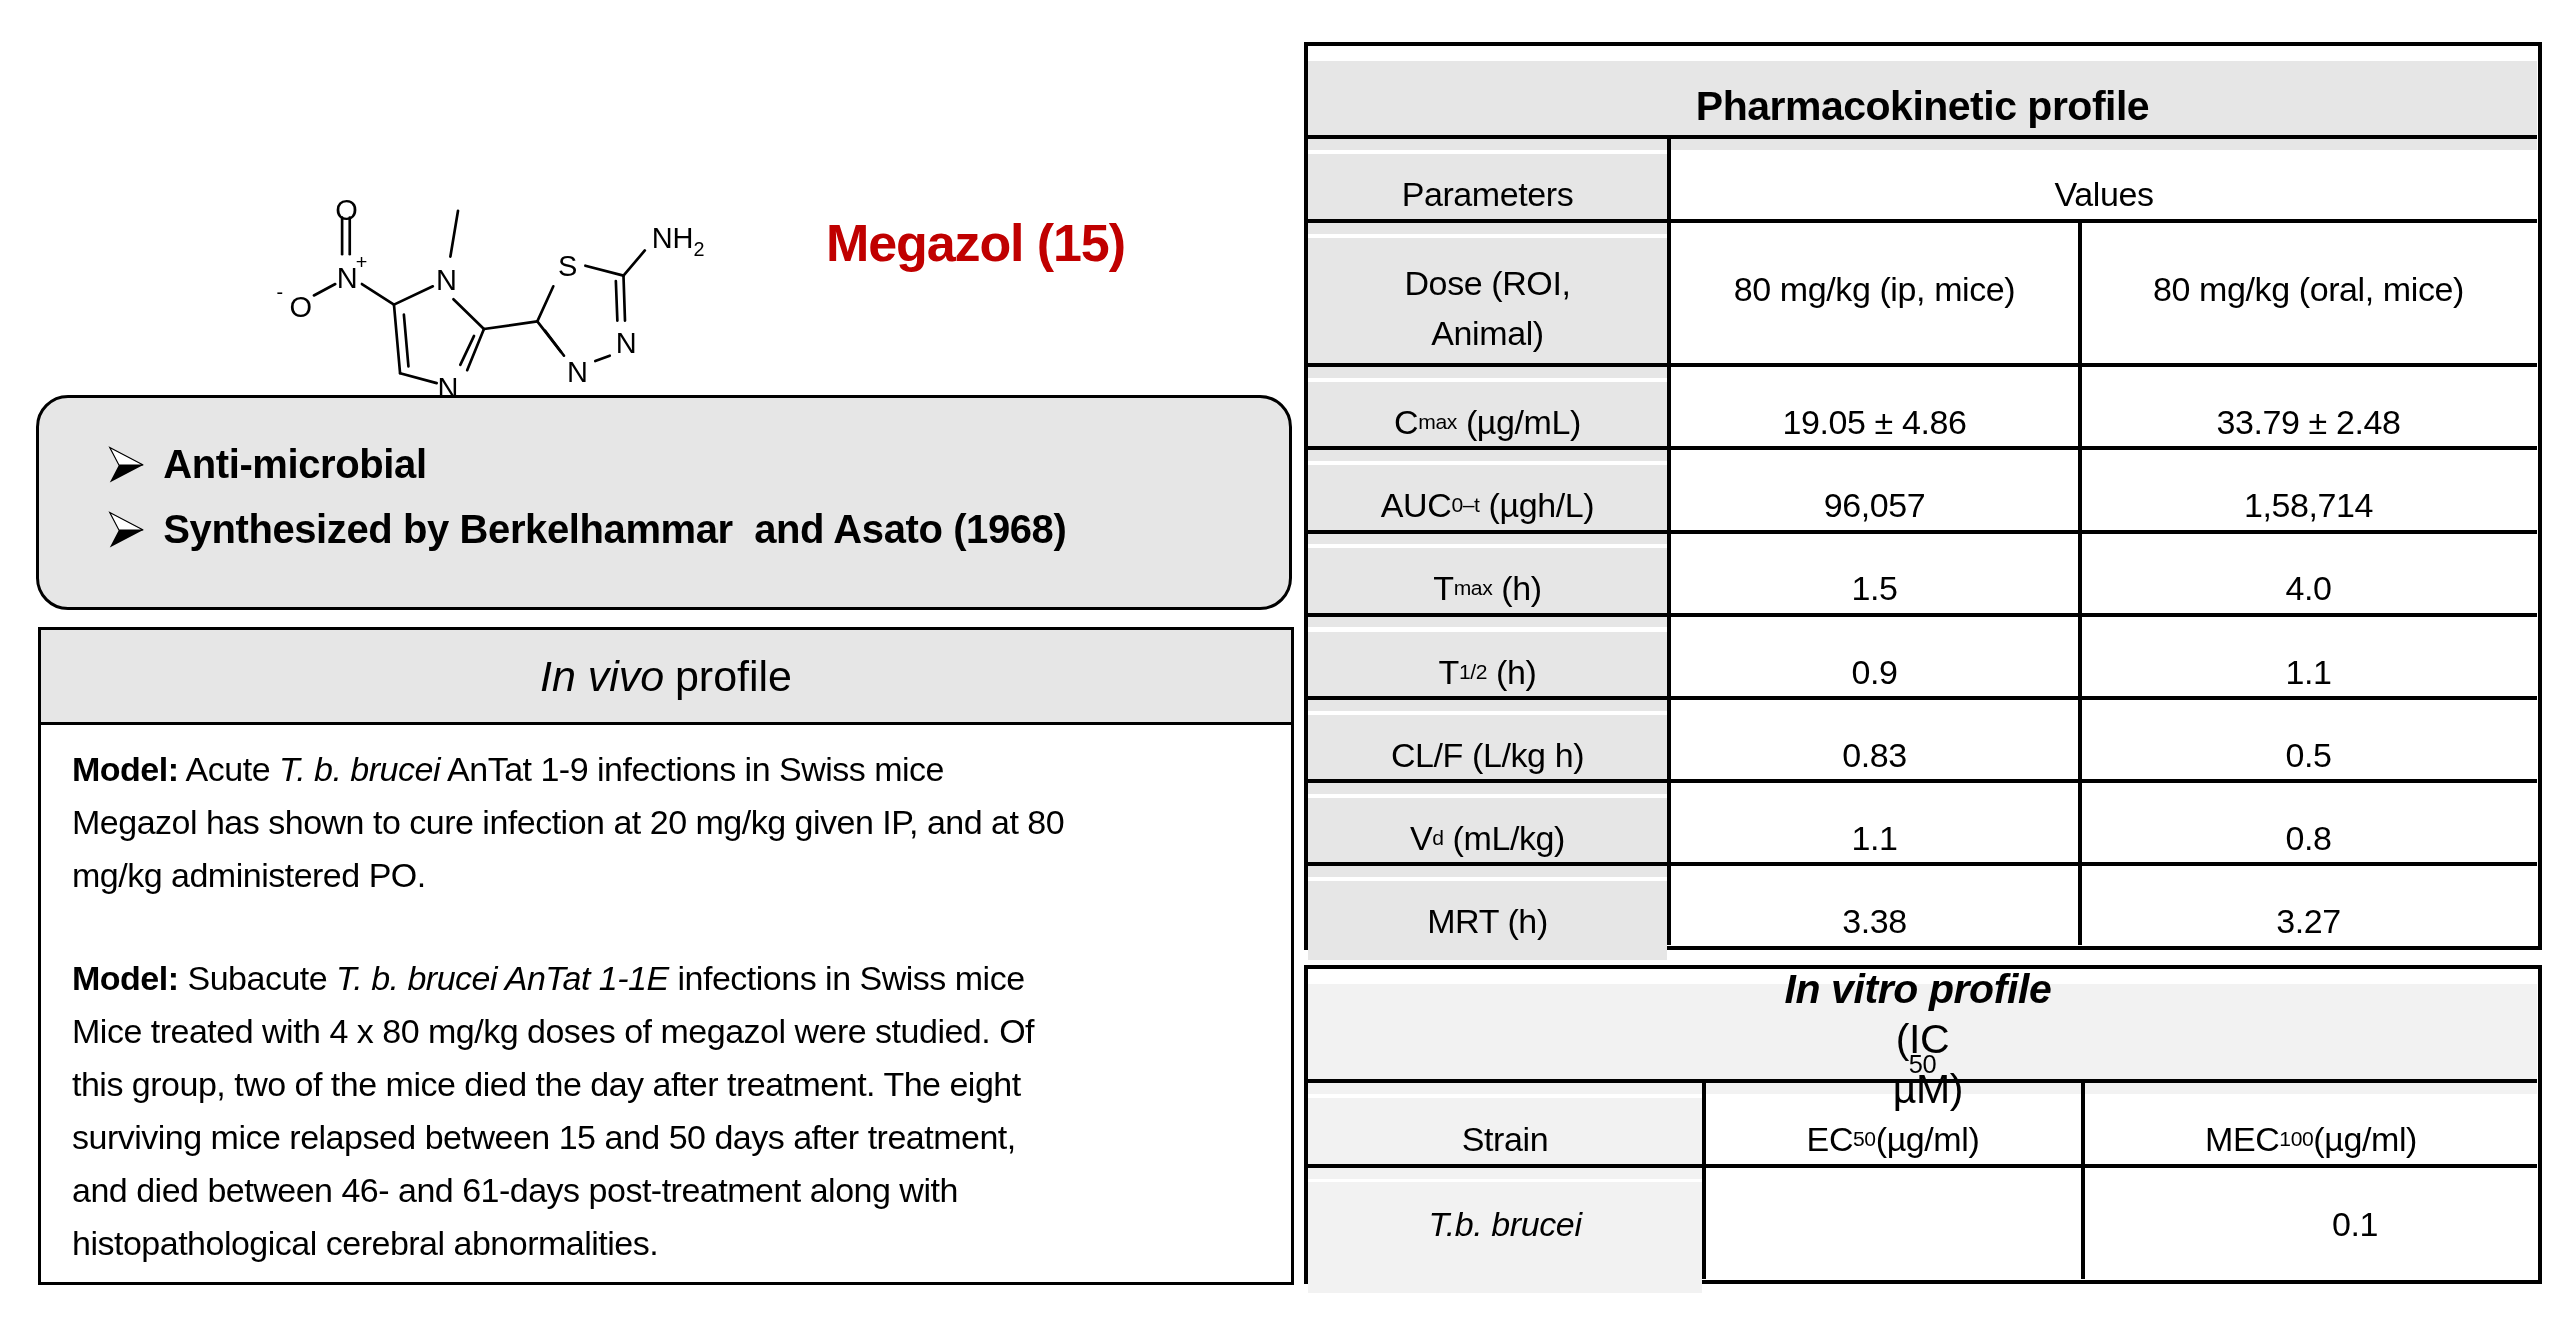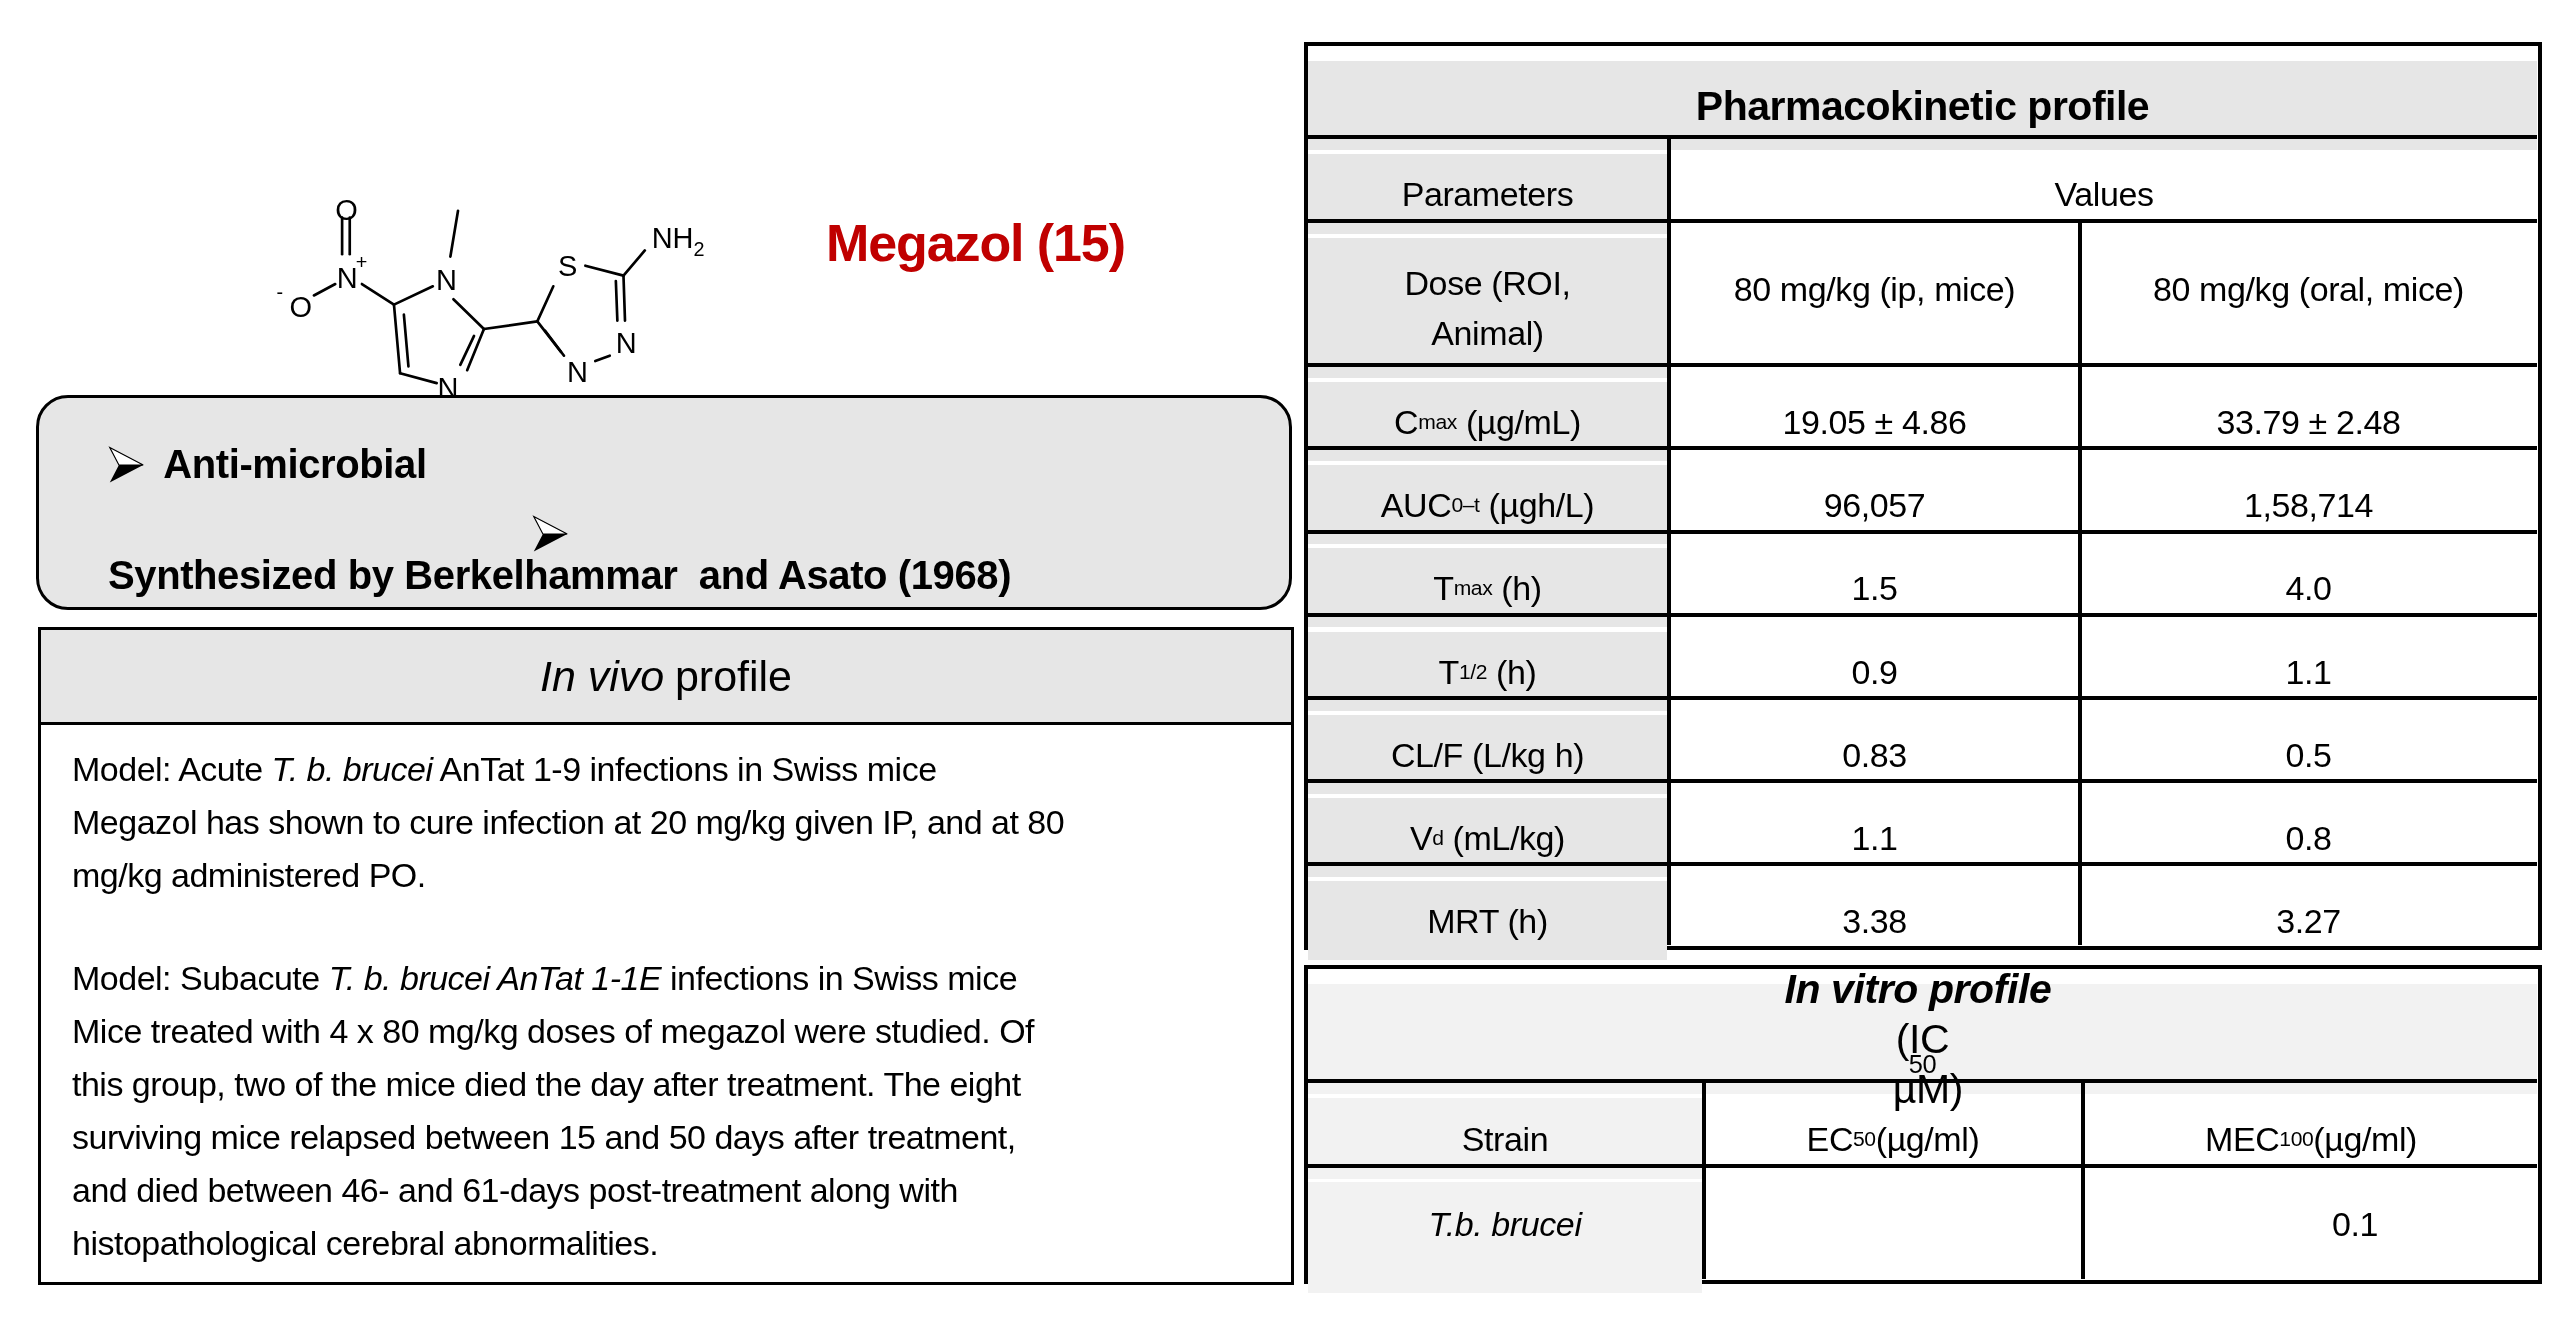--- a/index.html
+++ b/index.html
@@ -24,37 +24,37 @@
     position: absolute; left: 36px; top: 395px; width: 1256px; height: 215px;
     box-sizing: border-box; border: 3.8px solid #000; border-radius: 32px;
     background: #e6e6e6;
   }
   .bullet {
     position: absolute; left: 69px; display: flex; align-items: center;
     font-weight: bold; font-size: 40px; white-space: nowrap; letter-spacing: -0.4px;
   }
   .bullet .arrow { width: 37px; height: 38px; margin-right: 18.3px; }
   #bullet-0 { top: 44px; }
-  #bullet-1 { top: 117px; flex-direction: column; }
+  #bullet-1 { top: 109px; }
 
   
   #invivo {
     position: absolute; left: 38px; top: 627px; width: 1256px; height: 658px;
     box-sizing: border-box; border: 3.8px solid #000; background: #fff;
   }
   #invivo-header {
     position: absolute; left: 0; top: 0; right: 0; height: 92px;
     background: #e6e6e6; border-bottom: 3.8px solid #000;
     display: flex; align-items: center; justify-content: center;
     font-size: 43px; white-space: nowrap;
   }
   #invivo-header i { font-style: italic; margin-right: 10.7px; }
   .para { position: absolute; left: 31px; font-size: 34px; line-height: 53px; white-space: nowrap; letter-spacing: -0.5px; }
   .para .line { display: block; height: 53px; }
-  .para b { font-weight: normal; }
+  .para b { font-weight: bold; }
   .para i { font-style: italic; }
   #para-0 { top: 113px; }
   #para-1 { top: 322px; }
 
   
   .tbl { position: absolute; box-sizing: border-box; border: 4.6px solid #000; background: #fff; }
   .cell {
     position: absolute; box-sizing: border-box; display: flex; align-items: center; justify-content: center;
     text-align: center; font-size: 34px; line-height: 50px; letter-spacing: -0.4px; white-space: nowrap; margin-top: 15px;
   }

